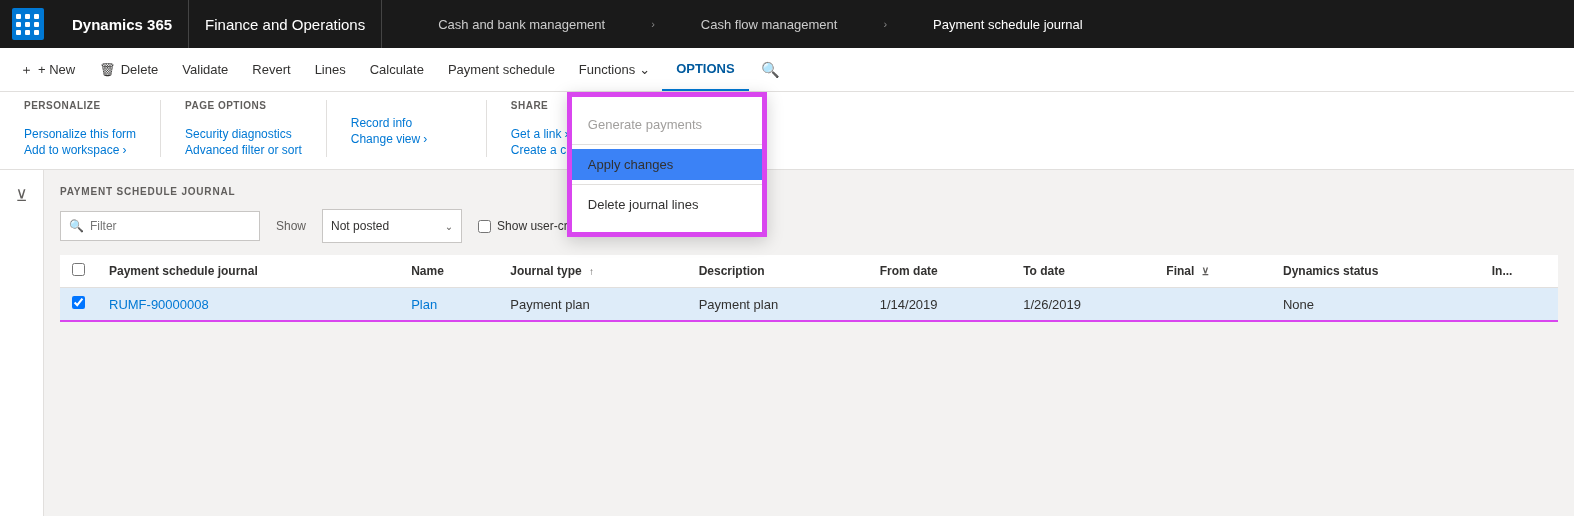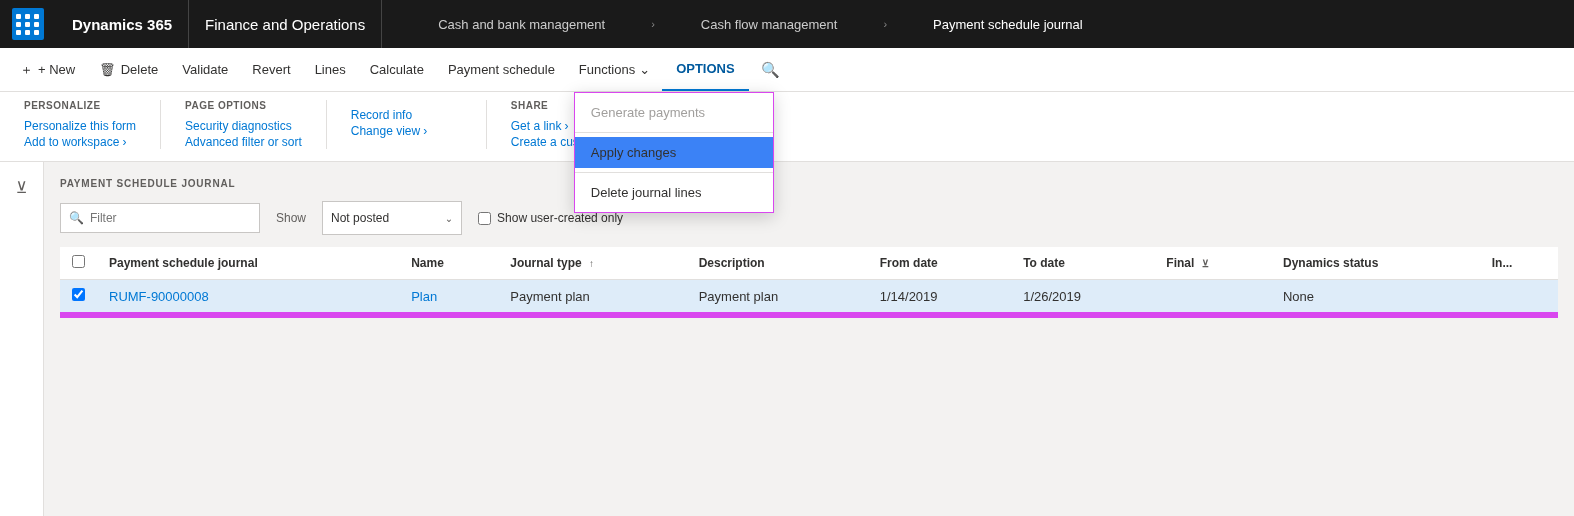--- a/index.html
+++ b/index.html
@@ -117,45 +117,45 @@
     }
     .options-section {
       padding: 0 24px;
       border-right: 1px solid #e1dfdd;
       min-width: 160px;
     }
     .options-section:last-child { border-right: none; }
     .options-section-title {
       font-size: 10px; font-weight: 700; color: #605e5c;
       text-transform: uppercase; letter-spacing: 0.5px;
-      margin-bottom: 8px;
+      margin-bottom: 16px;
     }
     .options-section-links {
       display: flex; flex-direction: column; gap: 2px;
     }
     .options-link {
       font-size: 12px; color: #0078d4;
       cursor: pointer; text-decoration: none;
       white-space: nowrap;
     }
     .options-link-with-arrow {
       display: flex; align-items: center; gap: 3px;
     }
 
     
     .functions-dropdown {
       position: absolute;
       top: 44px;
-      left: 7px;
+      left: 0;
       width: 200px;
       background: #fff;
       box-shadow: 0 4px 16px rgba(0,0,0,0.18);
-      border: 1px solid #d946ef;
+      border: 5px solid #d946ef;
       z-index: 1000;
-      padding: 4px 0;
+      padding: 12px 0;
     }
     .dropdown-item {
       padding: 8px 16px;
       font-size: 13px;
       color: #323130;
       cursor: pointer;
     }
     .dropdown-item.highlighted { background: #3b82f6; color: #323130; }
     .dropdown-item.disabled { color: #a19f9d; cursor: default; }
     .dropdown-separator { border: none; border-top: 1px solid #e1dfdd; margin: 4px 0; }
@@ -245,21 +245,21 @@
       border-bottom: 1px solid #e1dfdd;
       background: #fff;
       white-space: nowrap;
     }
     .data-table th .sort-icon { font-size: 10px; margin-left: 4px; color: #605e5c; }
     .data-table th .filter-icon-sm { font-size: 10px; margin-left: 4px; color: #605e5c; }
     .data-table td {
       padding: 8px 12px;
       font-size: 13px;
       color: #323130;
-      border-bottom: 6px solid #d946ef;
+      border-bottom: 2px solid #d946ef;
     }
     .data-table tr.selected td { background: #deecf9; }
     .data-table .link-cell { color: #0078d4; cursor: pointer; }
     .check-col { width: 30px; }
     .check-col-header { width: 30px; }
 
     .functions-btn-wrap {
       position: relative;
     }
   </style>

